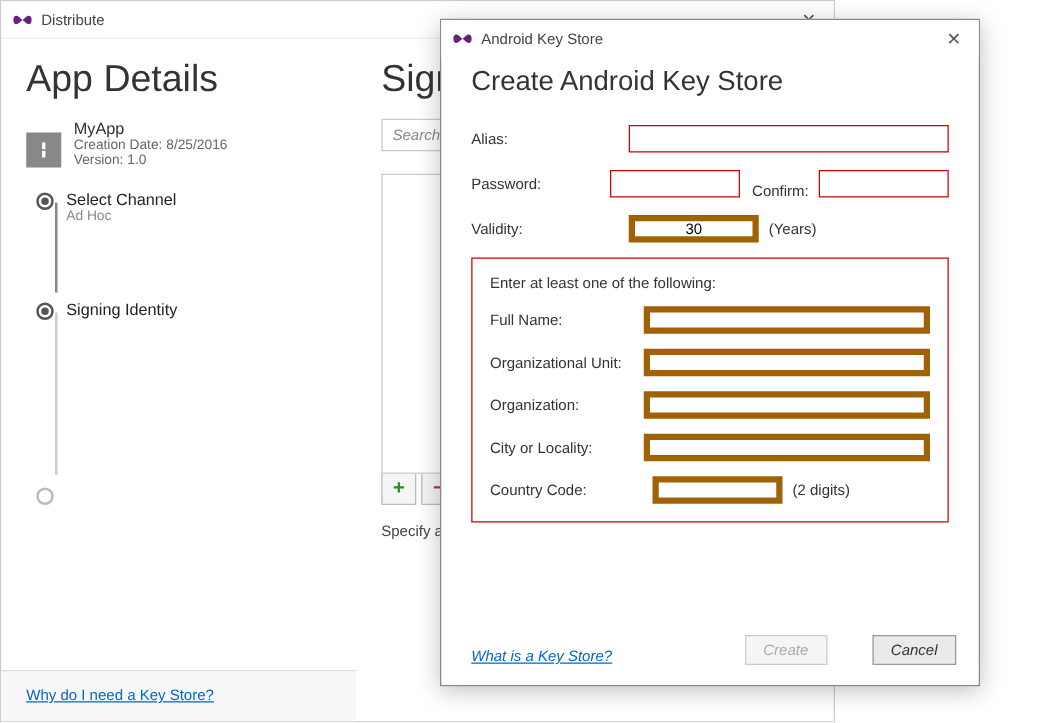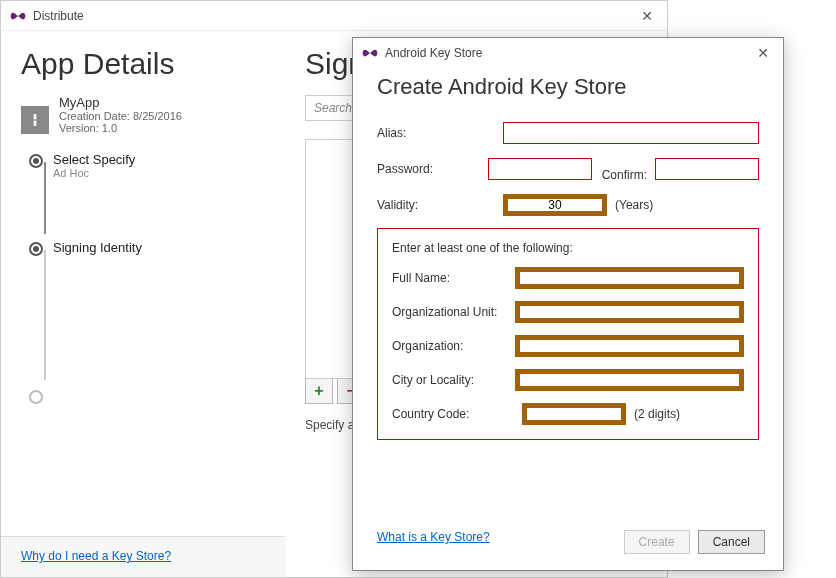--- a/index.html
+++ b/index.html
@@ -151,21 +151,21 @@
     .right-footer-btn {
       position: absolute;
       right: 20px; bottom: 94px;
       height: 26px; padding: 0 12px;
       border: 1px solid #aaa; background: #eee;
       display: flex; align-items: center;
     }
     
     .modal {
       position: absolute;
-      left: 351px; top: 36px;
+      left: 351px; top: 14px;
       width: 432px;
       height: 534px;
       background: #fff;
       border: 1px solid #888;
       box-shadow: 0 4px 18px rgba(0,0,0,0.25);
       display: flex;
       flex-direction: column;
     }
     .modal .titlebar { border-bottom: none; }
     .modal-body {
@@ -195,30 +195,31 @@
     .group-box {
       border: 1px solid #c00;
       padding: 12px 14px;
       margin-top: 6px;
     }
     .group-box .hdr { font-size: 12px; margin-bottom: 12px; }
     .group-box .form-row .lbl { width: 130px; }
     .group-box .inp { width: 240px; }
     .cc-input { width: 104px !important; }
     .modal-footer {
-      display: flex; align-items: flex-start;
+      display: flex; align-items: flex-end;
       padding: 12px 18px 16px 24px;
       gap: 8px;
+      font-style: italic;
     }
     .modal-footer a { color: #0066cc; font-size: 12px; text-decoration: underline; flex: 1; }
     .btn {
       height: 24px; padding: 0 14px;
       border: 1px solid #999; background: #eaeaea;
       font-size: 12px; color: #333;
-      display: flex; align-items: center;
+      display: flex; align-items: center; margin-left: 28px;
     }
     .btn.disabled { color: #aaa; border-color: #ccc; background: #f5f5f5; }
     
     .vs-logo path { fill: #68217a; }
   </style>
 </head>
 <body>
 
 <div class="window">
   <div class="titlebar">
@@ -252,21 +253,21 @@
             <span>Version:</span>
             <span>1.0</span>
           </div>
         </div>
       </div>
 
       <div class="steps">
         <div class="step">
           <div class="step-line" style="top:10px;height:72px;"></div>
           <div class="bullet filled"></div>
-          <div class="label">Select Specify</div>
+          <div class="label">Select Channel</div>
           <div class="sublabel">Ad Hoc</div>
         </div>
         <div class="step" style="margin-bottom:120px;">
           <div class="step-line dim" style="top:10px;height:130px;"></div>
           <div class="bullet filled"></div>
           <div class="label">Signing Identity</div>
         </div>
         <div class="step">
           <div class="bullet empty"></div>
         </div>

